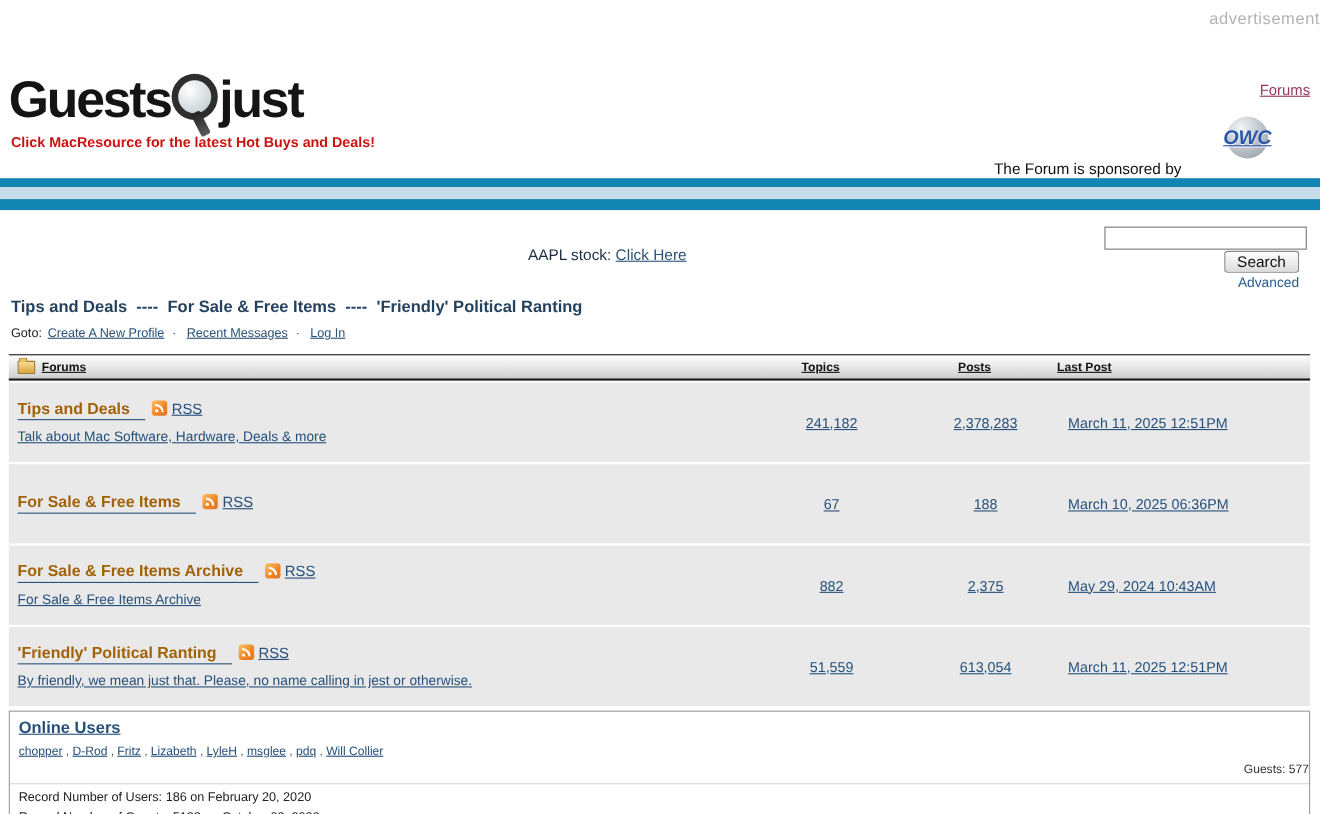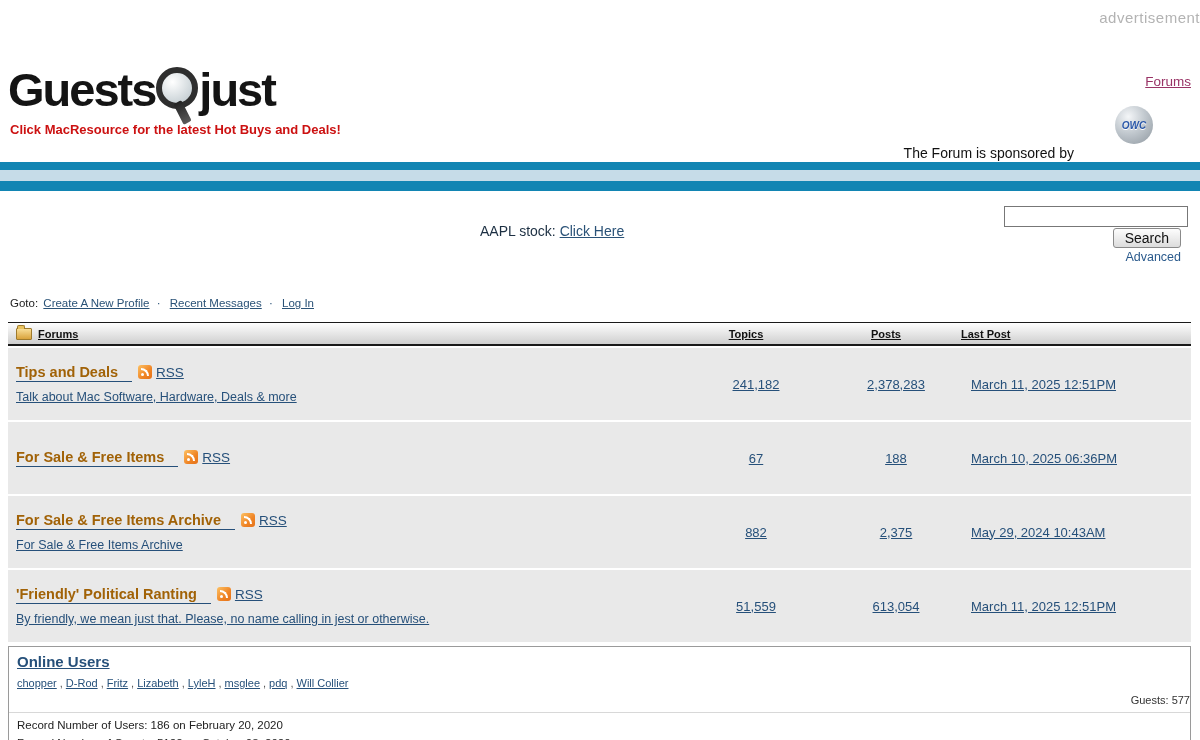--- a/index.html
+++ b/index.html
@@ -22,22 +22,22 @@
   .tagline{position:absolute;left:10px;top:122px;font-size:13px;font-weight:bold;color:#cc1111;}
 
   
   .forums-link{position:absolute;top:74px;right:9px;font-size:13.5px;color:#993366;
                text-decoration:underline;}
   .sponsor-text{position:absolute;top:145px;right:126px;font-size:14px;color:#111;}
   .owc{position:absolute;top:106px;right:8px;width:116px;text-align:center;}
   .owc-globe{width:38px;height:38px;margin:0 auto;border-radius:50%;
       background:radial-gradient(circle at 35% 28%,#f4f6f8 0%,#c2c9cf 45%,#8d969e 100%);
       display:flex;align-items:center;justify-content:center;
-      font-style:italic;font-weight:bold;font-size:10px;color:#2a57a8;
-      text-shadow:0 1px 0 #fff;}
+      font-style:italic;font-weight:bold;font-size:18px;color:#2a57a8;
+      text-shadow:0 1px 0 #fff;text-decoration:underline;}
   .owc-name{font-size:10.5px;font-weight:bold;font-style:italic;color:#111;
       letter-spacing:-0.3px;margin-top:18px;white-space:nowrap;}
 
   
   .bar{position:absolute;left:0;width:100%;}
   .bar1{top:162px;height:8px;background:#1285b3;}
   .bar2{top:170px;height:11px;background:#c6dce8;}
   .bar3{top:181px;height:10px;background:#1285b3;}
 
   
@@ -131,20 +131,21 @@
 
   <div class="stock">
     <span>AAPL stock:</span>
     <a class="lnk">Click Here</a>
   </div>
 
   <input class="search-input" type="text" value="" style="">
   <button class="search-btn">Search</button>
   <a class="advanced">Advanced</a>
 
+  <div class="nav-title">Tips and Deals  ----  For Sale &amp; Free Items  ----  'Friendly' Political Ranting</div>
 
   <div class="goto-line">
     <span>Goto:</span>
     <a class="lnk">Create A New Profile</a>
     <span class="goto-sep">·</span>
     <a class="lnk">Recent Messages</a>
     <span class="goto-sep">·</span>
     <a class="lnk">Log In</a>
   </div>
 

